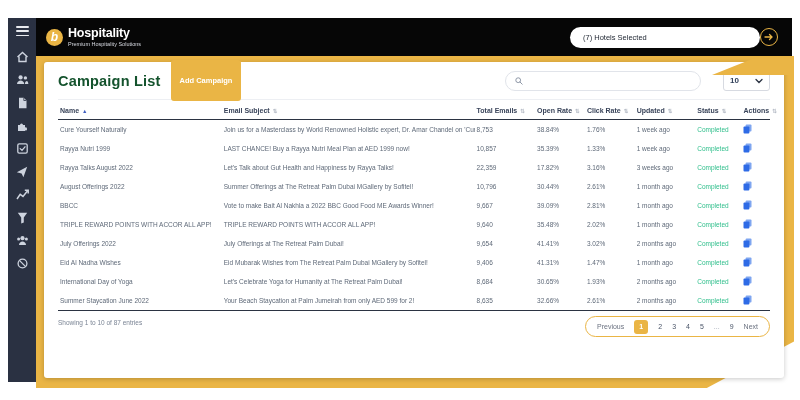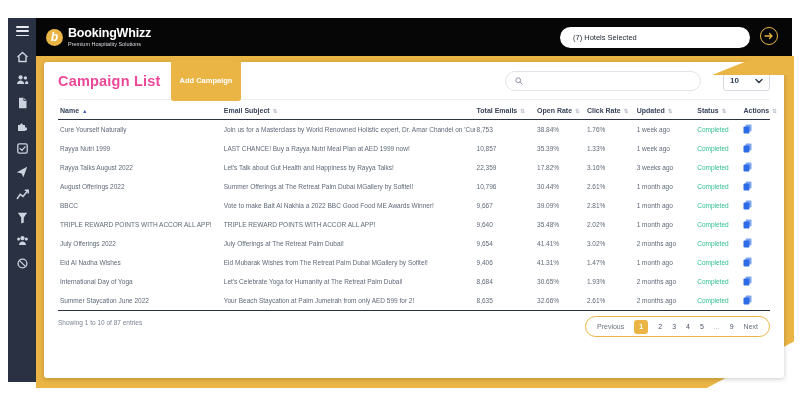--- a/index.html
+++ b/index.html
@@ -20,40 +20,40 @@
   
   .topbar { position:absolute; left:36px; top:18px; width:756px; height:38px;
             background:#060606; z-index:4; display:flex; align-items:center; }
   .logo-wrap { display:flex; align-items:center; gap:5px; margin-left:10px; }
   .logo-circle { width:17px; height:17px; border-radius:50%; background:#EAB545;
                  color:#fff; font-weight:bold; font-style:italic; font-size:12px;
                  display:flex; align-items:center; justify-content:center; }
   .logo-text  { line-height:1; }
   .logo-name  { color:#ffffff; font-size:12.5px; font-weight:bold; letter-spacing:-0.2px; }
   .logo-tag   { color:#d8dbe2; font-size:5.5px; margin-top:2px; }
-  .topbar-right { margin-left:auto; margin-right:14px; display:flex; align-items:flex-start; gap:10px; }
+  .topbar-right { margin-left:auto; margin-right:14px; display:flex; align-items:center; }
   .hotels-pill { width:190px; height:21px; background:#fff; border-radius:11px; border:none;
                  font-size:7.5px; color:#1d2430; padding-left:13px; display:flex; align-items:center; }
   .logout-btn { width:18px; height:18px; border-radius:50%; border:1.4px solid #EAB545;
                 display:flex; align-items:center; justify-content:center; cursor:pointer; background:transparent; }
 
   
   .gold-bg { position:absolute; left:36px; top:56px; width:758px; height:332px; background:#EAB545;
              z-index:1;
              clip-path:polygon(0 0, 100% 0, 100% 86%, 88.5% 100%, 0 100%); }
   .gold-wedge { position:absolute; left:712px; top:56px; width:82px; height:19px; background:#EAB545;
                 z-index:3; clip-path:polygon(0 100%, 58% 0, 100% 0, 100% 100%); }
 
   
   .card { position:absolute; left:44px; top:62px; width:740px; height:316px; background:#ffffff;
           border-radius:3px; z-index:2; box-shadow:0 1px 5px rgba(0,0,0,.22); padding:0 14px; }
 
   .title-row { height:38px; display:flex; align-items:center; gap:10px;
                border-bottom:1px solid #edeff3; }
-  .page-title { font-size:14.5px; font-weight:bold; color:#ec4899; letter-spacing:.2px; }
+  .page-title { font-size:14.5px; font-weight:bold; color:#14532d; letter-spacing:.2px; }
   .add-btn { background:#EAB545; color:#ffffff; border:none; border-radius:3px;
              font-size:7.5px; font-weight:bold; padding:16px 9px; cursor:pointer;
              font-family:"Liberation Sans", sans-serif; }
   .title-right { margin-left:auto; display:flex; align-items:center; gap:22px; }
   .search-pill { width:196px; height:20px; border:1px solid #e1e4ea; border-radius:10px;
                  display:flex; align-items:center; padding-left:9px; gap:5px; background:#fff; }
   .search-pill input { border:none; outline:none; flex:1; font-size:7.5px; height:100%;
                        background:transparent; font-family:"Liberation Sans", sans-serif; }
   .page-size { width:47px; height:20px; border:1px solid #d7dae1; border-radius:3px;
                display:flex; align-items:center; justify-content:space-between;
@@ -178,21 +178,21 @@
             </svg>
           </span>
         </div>
       </div>
   </nav>
 
   <header class="topbar">
     <div class="logo-wrap">
       <div class="logo-circle">b</div>
       <div class="logo-text">
-        <div class="logo-name">BookingWhizz</div>
+        <div class="logo-name">Hospitality</div>
         <div class="logo-tag">Premium Hospitality Solutions</div>
       </div>
     </div>
     <div class="topbar-right">
       <div class="hotels-pill">
         <span>(7) Hotels Selected</span>
       </div>
       <button class="logout-btn">
         <svg width="10" height="10" viewBox="0 0 10 10">
           <path d="M1 5 H8 M5.5 2.5 L8 5 L5.5 7.5" stroke="#EAB545" stroke-width="1.3" fill="none" stroke-linecap="round"></path>

